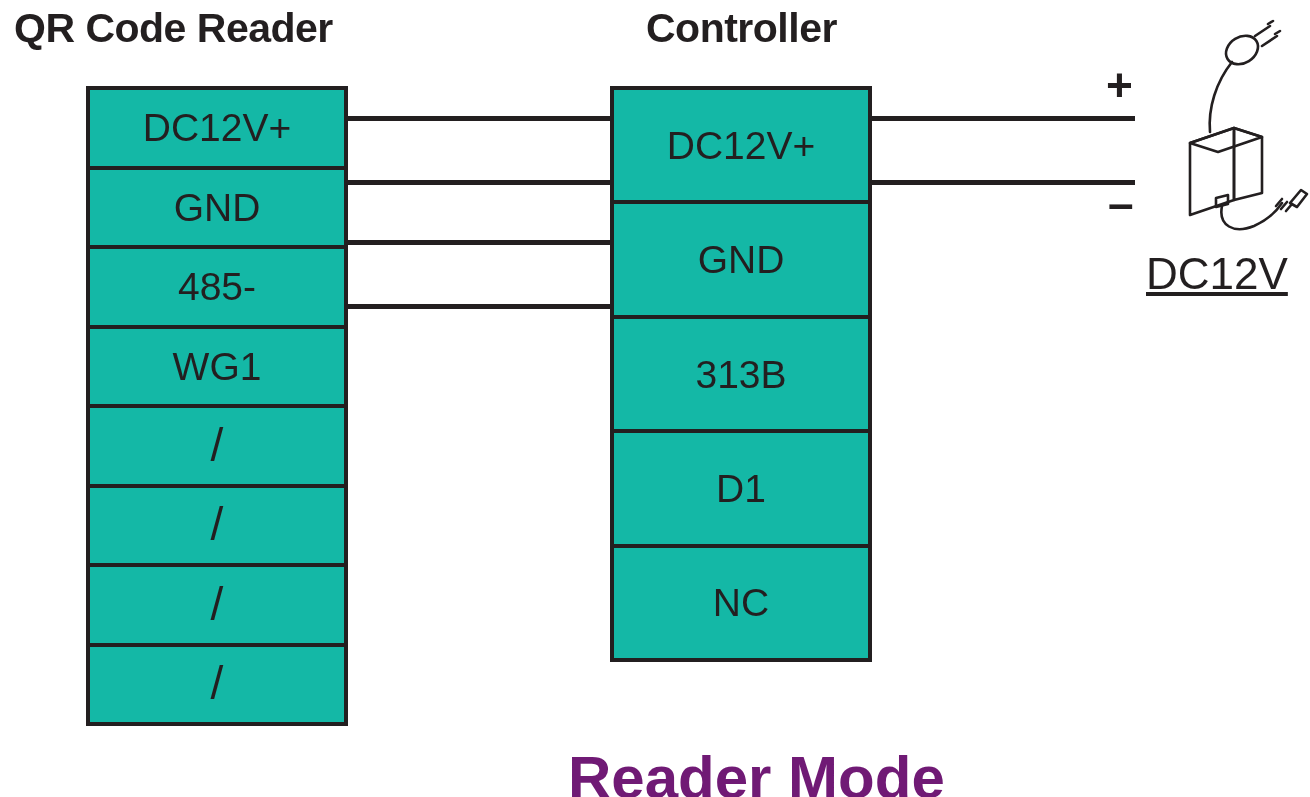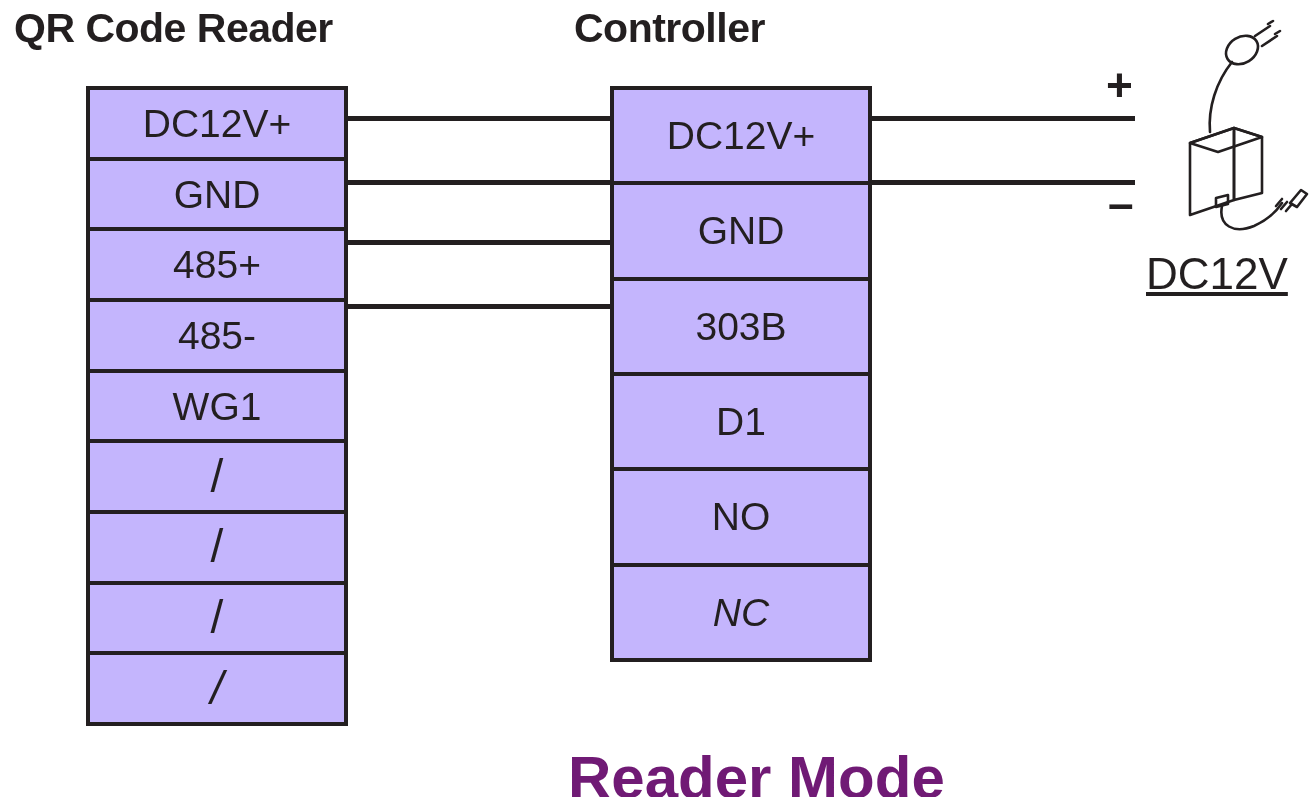--- a/index.html
+++ b/index.html
@@ -4,55 +4,52 @@
 <style>
   html,body{margin:0;padding:0;background:#fff;}
   body{width:1310px;height:797px;position:relative;overflow:hidden;
        font-family:"Liberation Sans","DejaVu Sans",sans-serif;color:#1a1a1a;}
   .abs{position:absolute;}
 
   .block-title{font-weight:bold;font-size:41px;letter-spacing:-0.5px;
                white-space:nowrap;line-height:1;color:#231f20;}
 
   .term-block{position:absolute;border:4px solid #231f20;box-sizing:border-box;
-              background:#c4b5fd;display:flex;flex-direction:column;}
+              background:#14b8a6;display:flex;flex-direction:column;}
   .term-row{flex:1 1 0;border-bottom:4px solid #231f20;box-sizing:border-box;
             display:flex;align-items:center;justify-content:center;
             font-size:39px;line-height:1;color:#231f20;position:relative;}
-  .term-row:last-child{border-bottom:none;font-style:italic;}
+  .term-row:last-child{border-bottom:none;}
   .term-row .slash{font-size:46px;font-weight:500;transform:translateY(-1px);}
 
   .wire{position:absolute;background:#231f20;height:5px;}
 
   .sign{position:absolute;font-weight:bold;color:#231f20;line-height:1;}
   .sign-plus{font-size:46px;}
   .sign-minus{font-size:46px;}
 
   .psu-label{position:absolute;font-size:44px;color:#231f20;line-height:1;
              white-space:nowrap;}
 
   .footer-title{position:absolute;font-weight:bold;font-size:60px;
                 color:#701a75;line-height:1;white-space:nowrap;}
 </style>
 </head>
 <body>
 
 <div class="block-title abs" style="left:14px;top:8px;">QR Code Reader</div>
 
-<div class="block-title abs" style="left:574px;top:8px;">Controller</div>
+<div class="block-title abs" style="left:646px;top:8px;">Controller</div>
 
 <div class="term-block" id="left-block" style="left:86px;top:86px;width:262px;height:640px;">
     <div class="term-row">
       <span>DC12V+</span>
     </div>
     <div class="term-row">
       <span>GND</span>
-    </div>
-    <div class="term-row">
-      <span>485+</span>
     </div>
     <div class="term-row">
       <span>485-</span>
     </div>
     <div class="term-row">
       <span>WG1</span>
     </div>
     <div class="term-row">
       <span class="slash">/</span>
     </div>
@@ -68,27 +65,24 @@
   </div>
 
 <div class="term-block" id="right-block" style="left:610px;top:86px;width:262px;height:576px;">
     <div class="term-row">
       <span>DC12V+</span>
     </div>
     <div class="term-row">
       <span>GND</span>
     </div>
     <div class="term-row">
-      <span>303B</span>
+      <span>313B</span>
     </div>
     <div class="term-row">
       <span>D1</span>
-    </div>
-    <div class="term-row">
-      <span>NO</span>
     </div>
     <div class="term-row">
       <span>NC</span>
     </div>
   </div>
 
 <div class="wire" style="left:348px;top:116px;width:262px;"></div>
 
 <div class="wire" style="left:348px;top:180px;width:262px;"></div>
 

